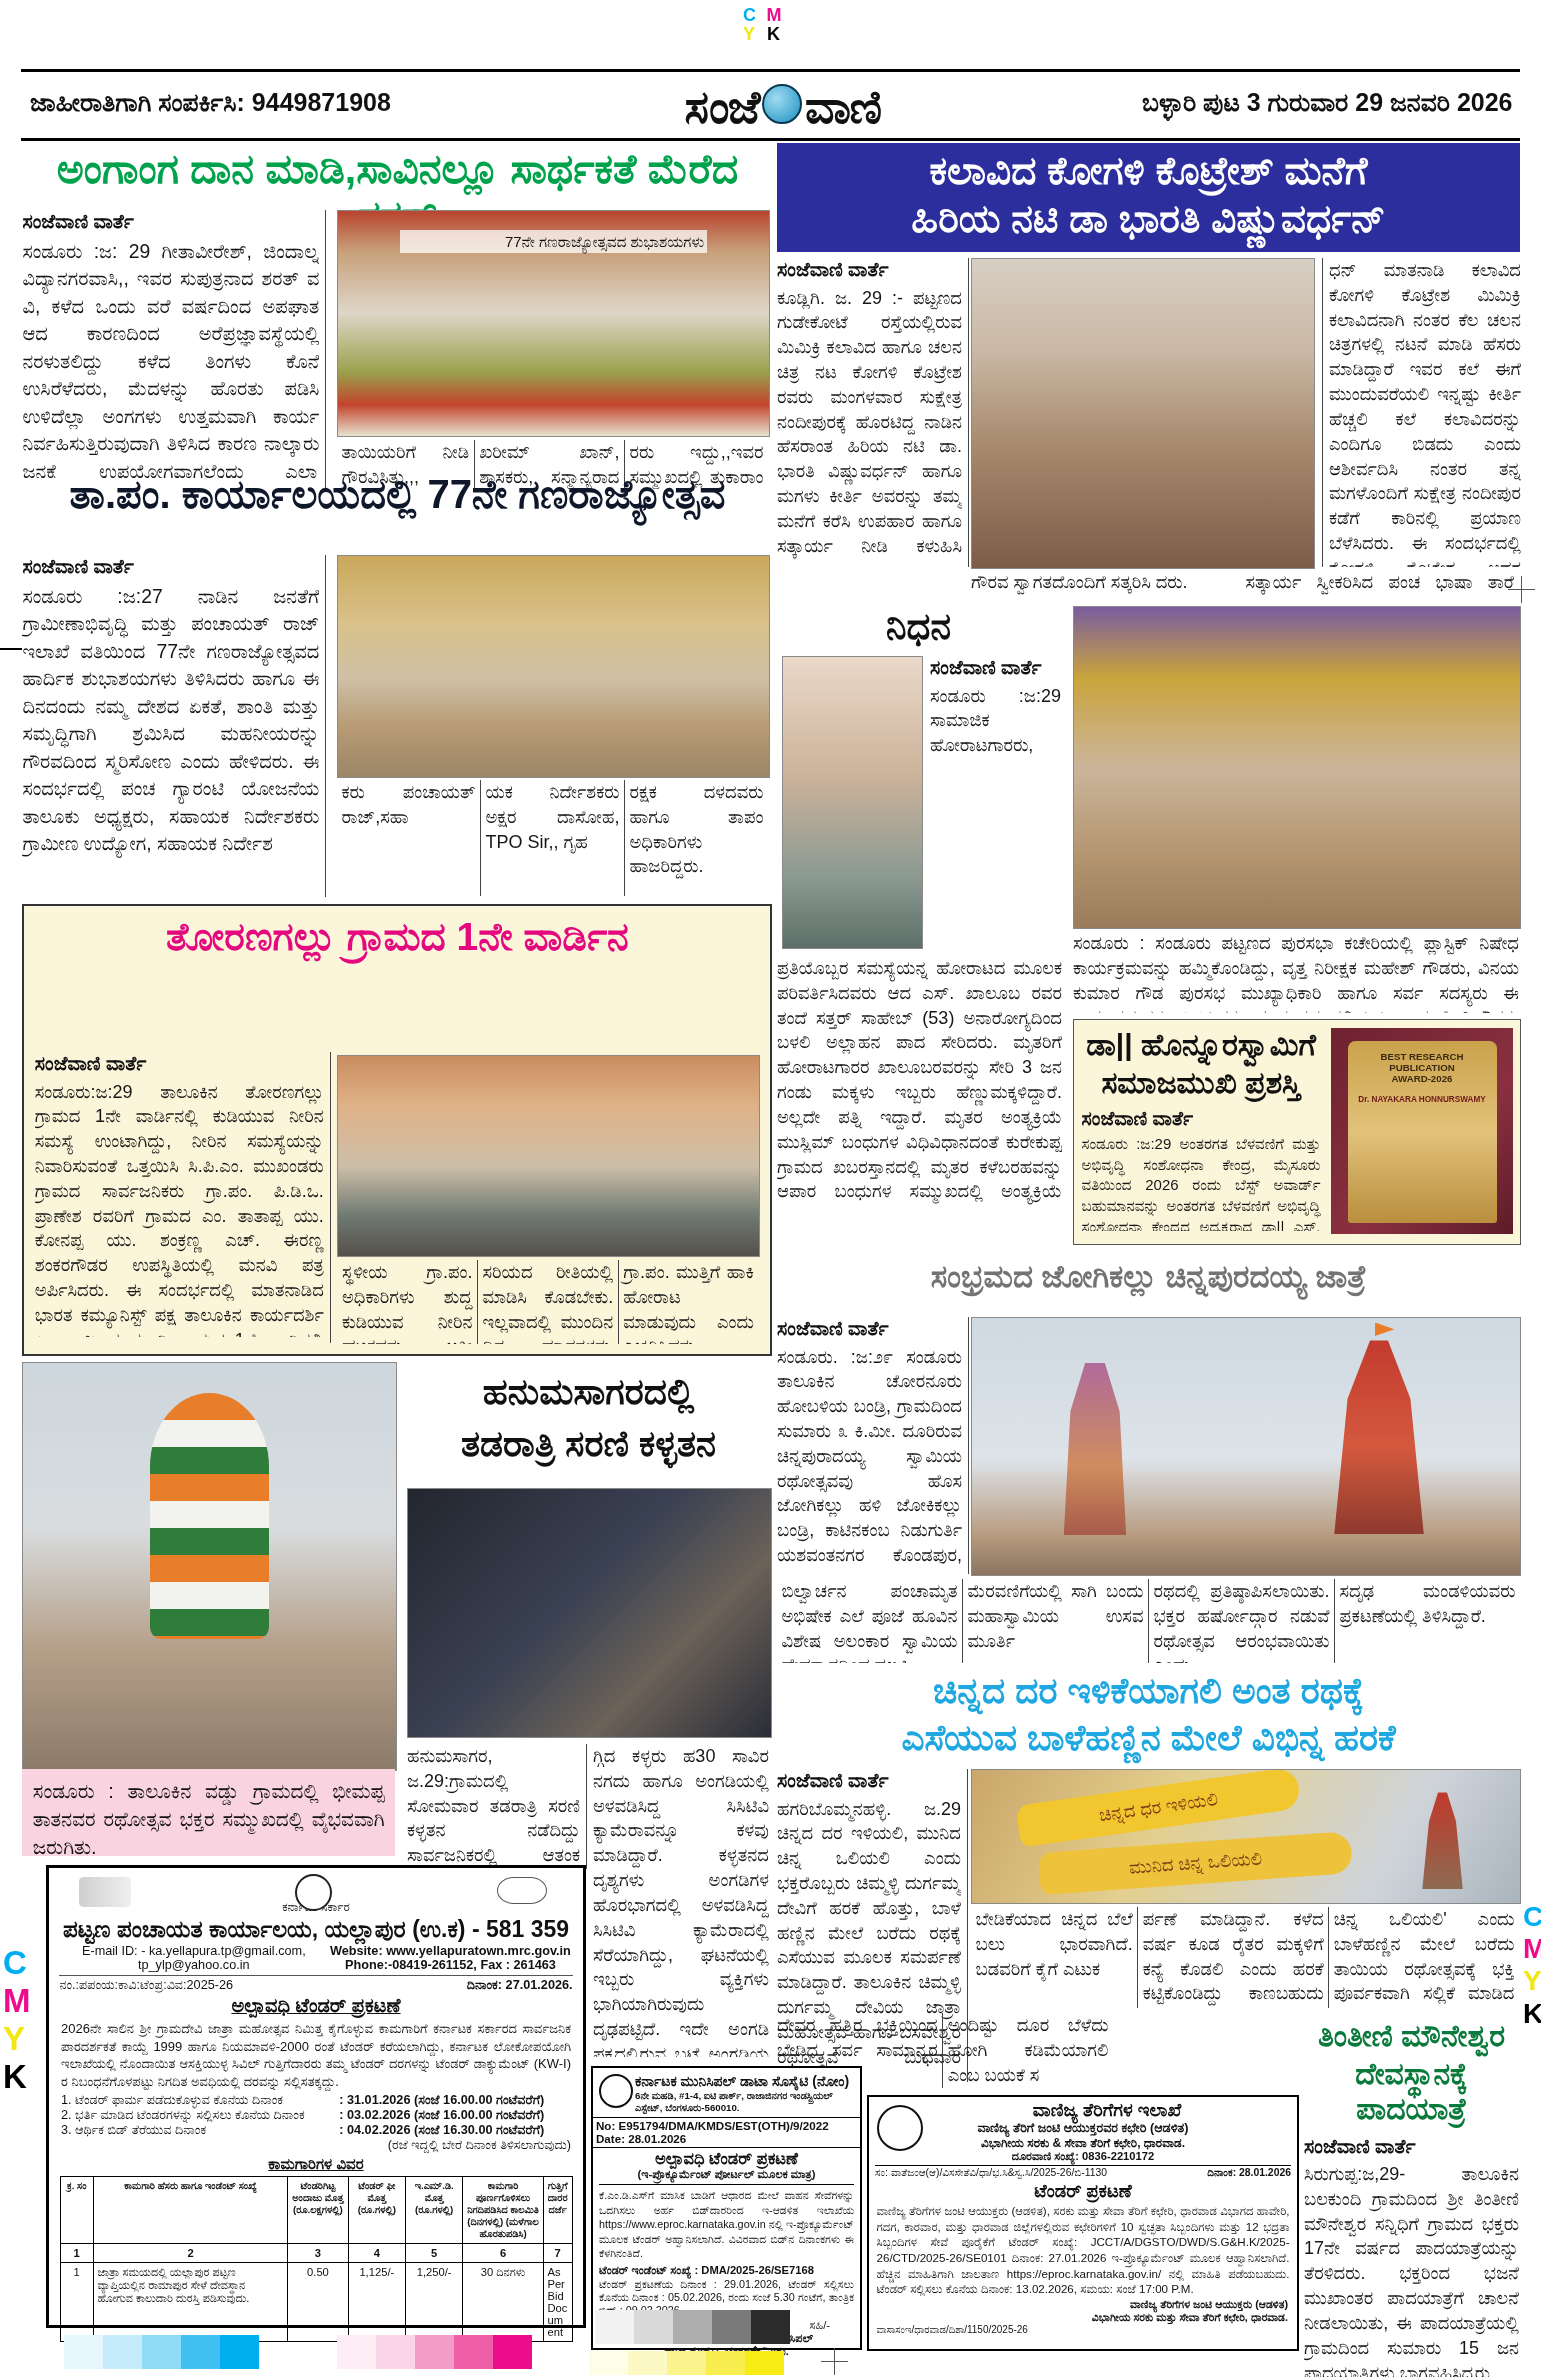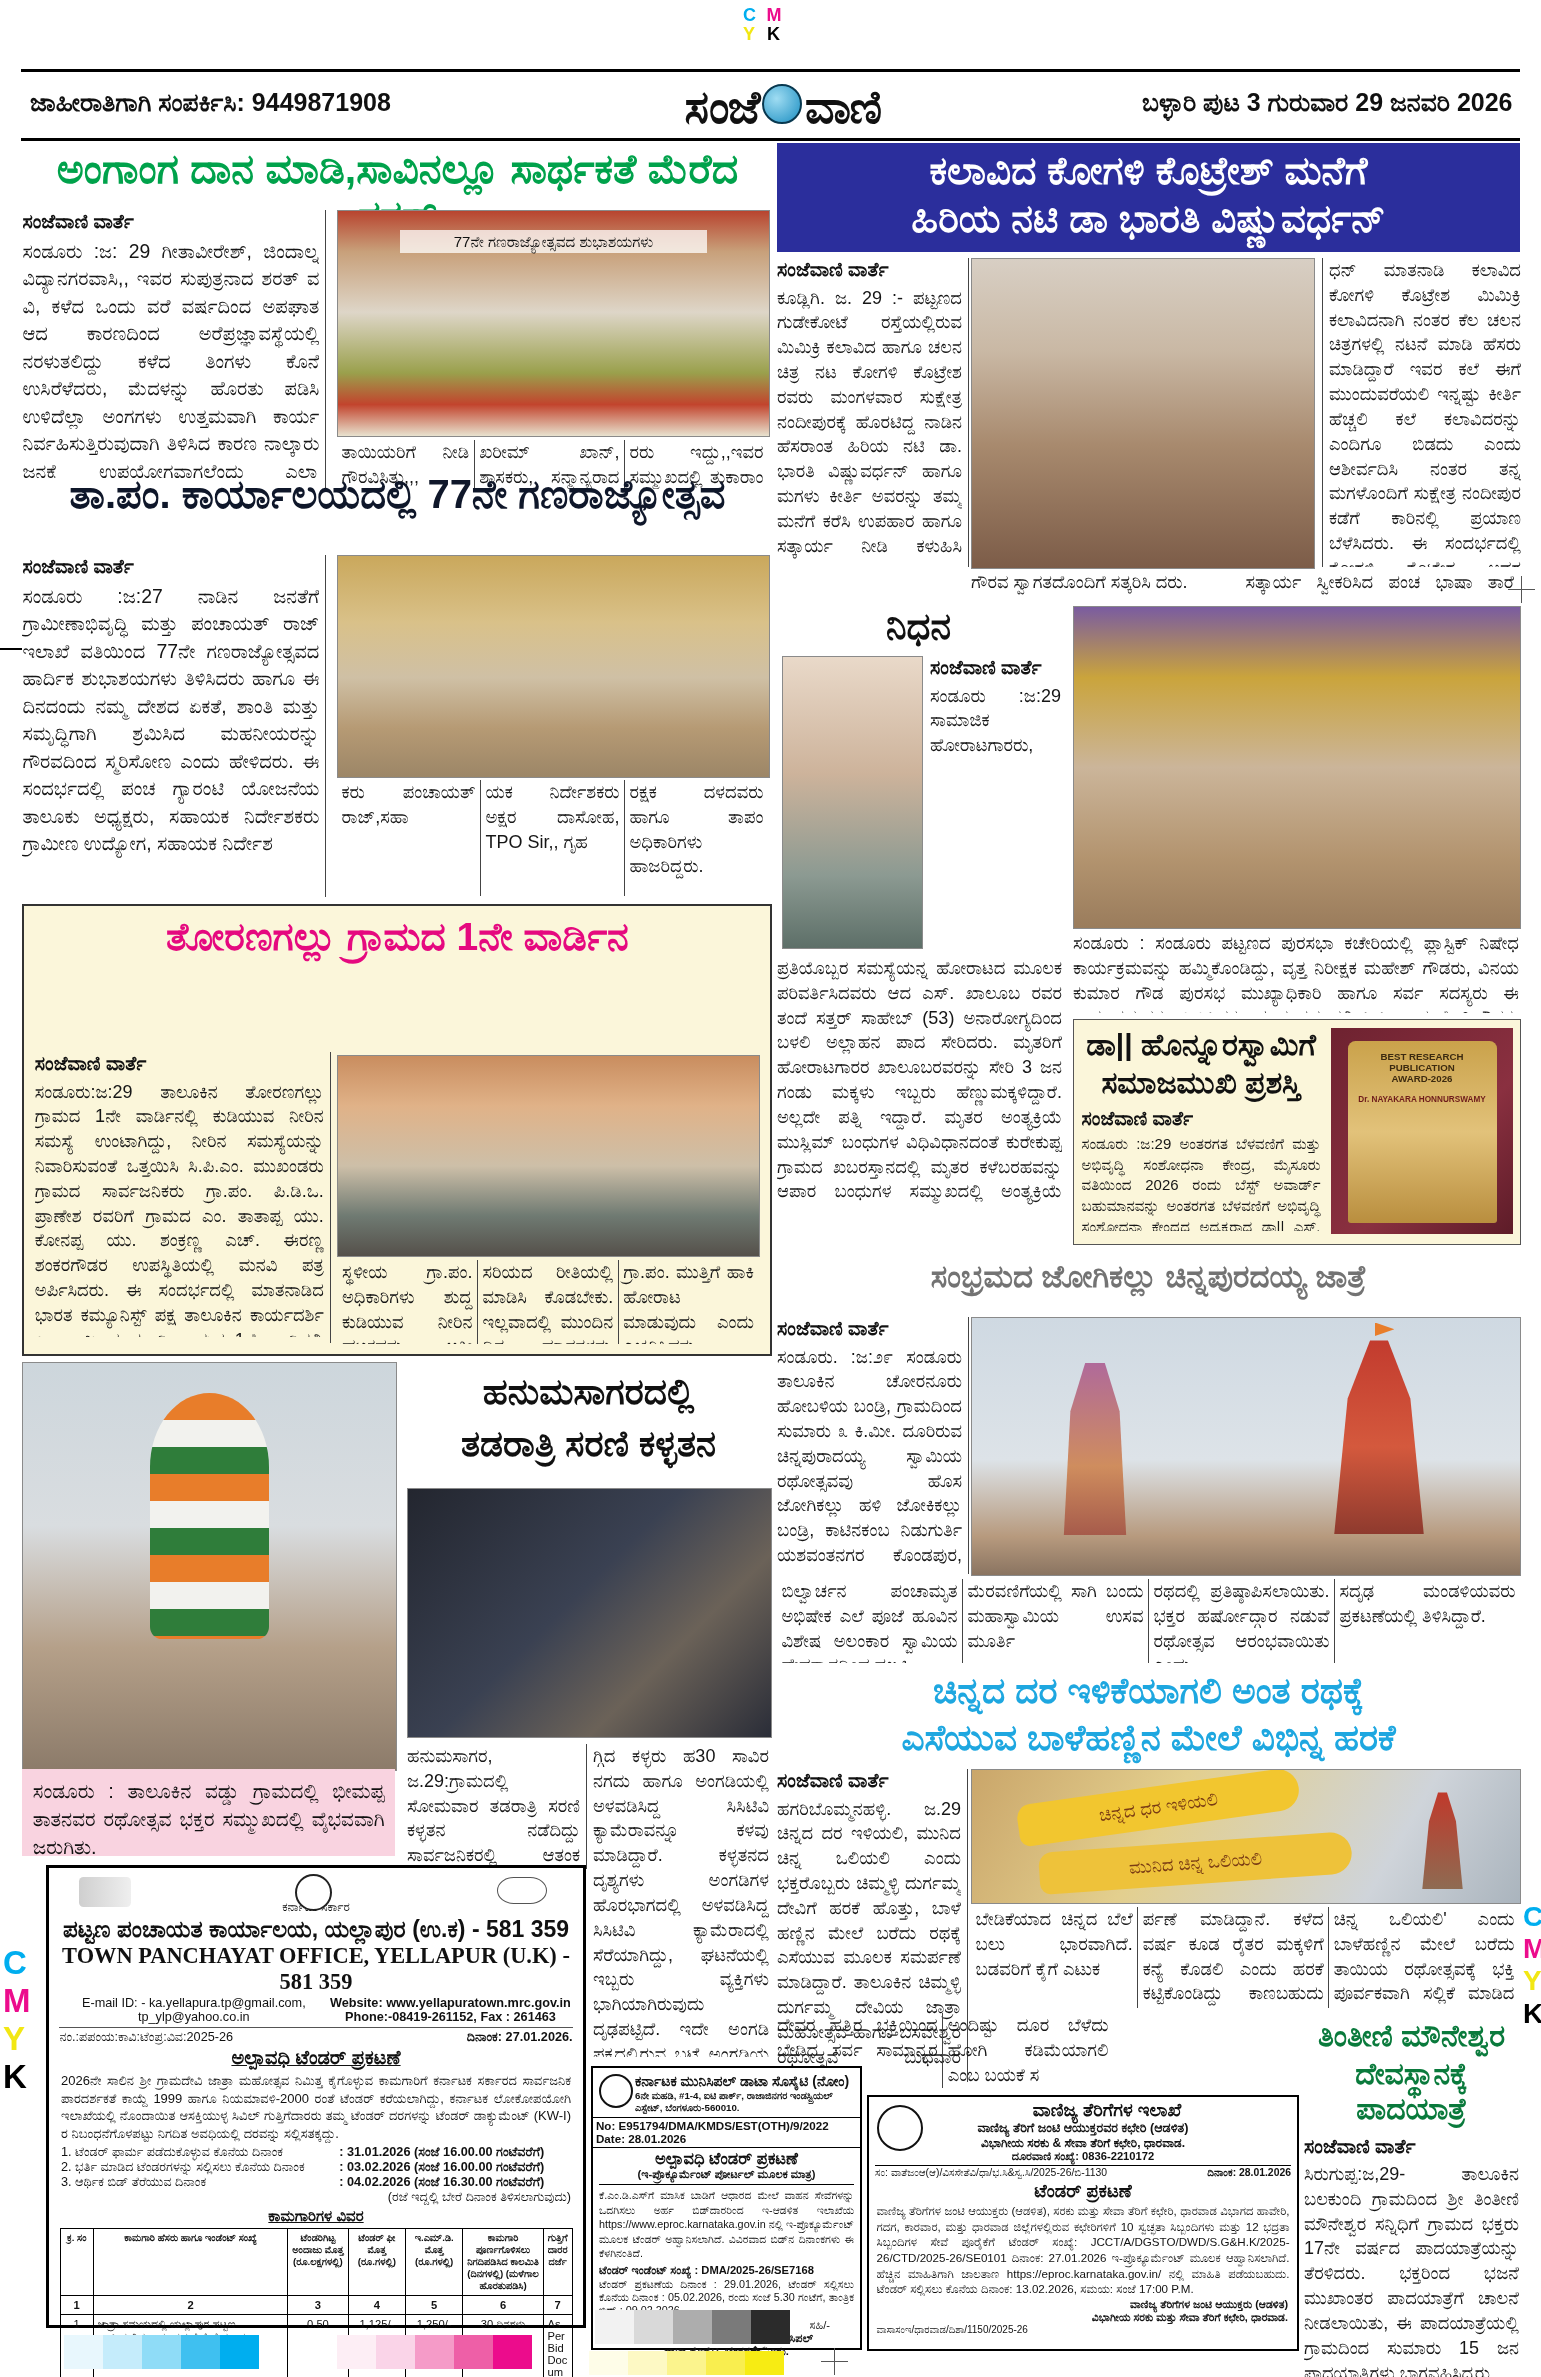--- a/index.html
+++ b/index.html
@@ -41,21 +41,21 @@
     <div class="abs kn" style="right:7.5px;top:16.4px;font-size:25px;font-weight:bold;">ಬಳ್ಳಾರಿ ಪುಟ 3 ಗುರುವಾರ 29 ಜನವರಿ 2026</div>
   </div>
 
   <div class="abs hl kn" style="left:30px;top:146px;width:735px;font-size:41px;color:#00a24b;">ಅಂಗಾಂಗ ದಾನ ಮಾಡಿ,ಸಾವಿನಲ್ಲೂ ಸಾರ್ಥಕತೆ ಮೆರೆದ ಶರತ್</div>
 
   <div class="abs kn rule-r" style="left:22.4px;top:210px;width:297px;height:278px;padding-right:6px;">
     <div class="byline kn">ಸಂಜೆವಾಣಿ ವಾರ್ತೆ</div>
     <div class="body-txt kn" style="height:240px;overflow:hidden;">ಸಂಡೂರು :ಜ: 29 ಗೀತಾವೀರೇಶ್, ಜಿಂದಾಲ್ನ ವಿದ್ಯಾನಗರವಾಸಿ,, ಇವರ ಸುಪುತ್ರನಾದ ಶರತ್ ವ ವಿ, ಕಳೆದ ಒಂದು ವರೆ ವರ್ಷದಿಂದ ಅಪಘಾತ ಆದ ಕಾರಣದಿಂದ ಅರೆಪ್ರಜ್ಞಾವಸ್ಥೆಯಲ್ಲಿ ನರಳುತಲಿದ್ದು ಕಳೆದ ತಿಂಗಳು ಕೊನೆ ಉಸಿರೆಳೆದರು, ಮೆದಳನ್ನು ಹೊರತು ಪಡಿಸಿ ಉಳಿದೆಲ್ಲಾ ಅಂಗಗಳು ಉತ್ತಮವಾಗಿ ಕಾರ್ಯ ನಿರ್ವಹಿಸುತ್ತಿರುವುದಾಗಿ ತಿಳಿಸಿದ ಕಾರಣ ನಾಲ್ಕಾರು ಜನಕ್ಕೆ ಉಪಯೋಗವಾಗಲೆಂದು ಎಲ್ಲಾ ಅಂಗಗಳನ್ನು ದಾನ ಮಾಡಿದರು ಅದಕ್ಕಾಗಿ ಕರ್ನಾಟಕ ಸರ್ಕಾರ, ಆರೋಗ್ಯ ಇಲಾಖೆಯಿಂದ ಶರತ್ ಅವರಿಗೆ ಗೌರವ ಪತ್ರ ಗಣರಾಜ್ಯೋತ್ಸವದ ದಿನ ತಂದೆ</div>
   </div>
   <div class="abs photo" style="left:337px;top:210px;width:431px;height:225px;background:linear-gradient(180deg,#b8442f 0%,#c8a07a 18%,#ded6c8 45%,#9aa04c 72%,#c2442d 86%,#e8e2cf 100%);">
-    <div class="kn" style="margin:19.4px auto 0;width:70%;background:rgba(255,255,255,.75);font-size:15px;text-align:center;padding:2.2px;">77ನೇ ಗಣರಾಜ್ಯೋತ್ಸವದ ಶುಭಾಶಯಗಳು</div>
+    <div class="kn" style="margin:19.4px auto 0;width:70%;background:rgba(255,255,255,.75);font-size:15px;text-align:right;padding:2.2px;">77ನೇ ಗಣರಾಜ್ಯೋತ್ಸವದ ಶುಭಾಶಯಗಳು</div>
   </div>
   <div class="abs" style="left:337px;top:440px;width:431px;height:49px;display:flex;">
     <div class="body-sm kn" style="flex:1;padding:0 4.5px;border-right:0.7px solid #444;overflow:hidden;">ತಾಯಿಯರಿಗೆ ನೀಡಿ ಗೌರವಿಸಿತು,,, ಕಾರ್ಯಕ್ರಮ ದಲ್ಲಿ ಬೀದರ್ ನ</div>
     <div class="body-sm kn" style="flex:1.1;padding:0 4.5px;border-right:0.7px solid #444;overflow:hidden;">ಖರೀಮ್ ಖಾನ್, ಶಾಸಕರು, ಸನ್ಮಾನ್ಯರಾದ ಇ ತುಕಾರಾಂ ಎಂ ಪಿ ಸರ್, ಡಿ ಸಿ, ಎಸ್ ಪಿ,, ಐಜಿ, ಮೇಯರ್ ಇತ</div>
     <div class="body-sm kn" style="flex:1.05;padding:0 4.5px;overflow:hidden;">ರರು ಇದ್ದು,,ಇವರ ಸಮ್ಮುಖದಲ್ಲಿ ತುಕಾರಾಂ ಸರ್ ಅವರು ಗೌರವ ಪತ್ರವನ್ನು ನೀಡಿದರು,</div>
   </div>
 
   <div class="abs hl kn" style="left:30px;top:472px;width:735px;font-size:40px;color:#0f172a;">ತಾ.ಪಂ. ಕಾರ್ಯಾಲಯದಲ್ಲಿ 77ನೇ ಗಣರಾಜ್ಯೋತ್ಸವ</div>
 
   <div class="abs kn rule-r" style="left:22.4px;top:555px;width:297px;height:342px;padding-right:6px;">
@@ -97,21 +97,20 @@
   <div class="abs kn" style="left:593px;top:1744px;width:176px;height:313px;">
     <div class="body-sm kn" style="height:313px;overflow:hidden;">ಗ್ಗಿದ ಕಳ್ಳರು ಹ30 ಸಾವಿರ ನಗದು ಹಾಗೂ ಅಂಗಡಿಯಲ್ಲಿ ಅಳವಡಿಸಿದ್ದ ಸಿಸಿಟಿವಿ ಕ್ಯಾಮೆರಾವನ್ನೂ ಕಳವು ಮಾಡಿದ್ದಾರೆ. ಕಳ್ಳತನದ ದೃಶ್ಯಗಳು ಅಂಗಡಿಗಳ ಹೊರಭಾಗದಲ್ಲಿ ಅಳವಡಿಸಿದ್ದ ಸಿಸಿಟಿವಿ ಕ್ಯಾಮೆರಾದಲ್ಲಿ ಸೆರೆಯಾಗಿದ್ದು, ಘಟನೆಯಲ್ಲಿ ಇಬ್ಬರು ವ್ಯಕ್ತಿಗಳು ಭಾಗಿಯಾಗಿರುವುದು ದೃಢಪಟ್ಟಿದೆ. ಇದೇ ಅಂಗಡಿ ಪಕ್ಕದಲ್ಲಿರುವ ಬಟ್ಟೆ ಅಂಗಡಿಯ ಕಳ್ಳತನಕ್ಕೆ ಯತ್ನಿಸಲಾಗಿದೆ. ಅಂಗಡಿ ಮೇಲೆ ಮನೆ ಇರುವುದರಿಂದ ಶಬ್ದ ಕೇಳಿ ಮಾಲೀಕರು ಕೆಳಗೆ ಬರುವುದನ್ನು ಗಮನಿಸಿದ ಕಳ್ಳರು ಸ್ಥಳದಿಂದ ಪರಾರಿಯಾಗಿದ್ದಾರೆ. ಘಟನೆ ಕುರಿತು ಇನ್ನೂ ಯಾವುದೇ ಪ್ರಕರಣ ದಾಖಲಾಗಿಲ್ಲ ಎಂದು ತಿಳಿದುಬಂದಿದೆ. ರಾತ್ರಿ ವೇಳೆ ಪೊಲೀಸ್ ಪೆಟ್ರೋಲಿಂಗ್ ಹೆಚ್ಚಿಸಬೇಕೆಂದು ಸಾರ್ವಜನಿಕರು ಒತ್ತಾಯಿಸಿದ್ದಾರೆ.</div>
   </div>
 
   <div class="abs adbox" style="left:46px;top:1865px;width:534px;height:457px;">
     <div class="abs" style="left:30px;top:9px;width:52px;height:30px;background:linear-gradient(90deg,#cfcfcf,#efefef);border-radius:4.5px;"></div>
     <div class="abs" style="left:246px;top:6px;width:33px;height:33px;border:2.2px solid #222;border-radius:50%;background:#fff;"></div>
     <div class="abs" style="left:448px;top:9px;width:48px;height:25px;border:1.5px solid #555;border-radius:40%/60%;"></div>
     <div class="kn" style="text-align:center;margin-top:32px;font-size:12px;">ಕರ್ನಾಟಕ ಸರ್ಕಾರ</div>
     <div class="kn hl" style="font-size:23px;margin-top:1.5px;">ಪಟ್ಟಣ ಪಂಚಾಯತ ಕಾರ್ಯಾಲಯ, ಯಲ್ಲಾಪುರ (ಉ.ಕ) - 581 359</div>
-    <div class="hl" style="font-size:22.4px;font-family:'Liberation Serif','DejaVu Serif',serif;">TOWN PANCHAYAT OFFICE, YELLAPUR (U.K) - 581 359</div>
     <div style="display:flex;font-size:12.7px;margin:1.5px 10.4px;border-bottom:1.5px solid #555;padding-bottom:3px;">
       <div style="flex:1.1;text-align:center;">E-mail ID: - ka.yellapura.tp@gmail.com, tp_ylp@yahoo.co.in</div>
       <div style="flex:1;text-align:center;font-weight:bold;">
         <span>Website: www.yellapuratown.mrc.gov.in</span><br>
         <span>Phone:-08419-261152, Fax : 261463</span>
       </div>
     </div>
     <div style="display:flex;font-size:12.7px;margin:1.5px 10.4px;">
       <div class="kn" style="flex:1;">ನಂ.:ಪಪಂಯ:ಕಾವಿ:ಟೆಂಪ್ರ:ವಿವ:2025-26</div>
       <div class="kn" style="flex:0 0 auto;font-weight:bold;">ದಿನಾಂಕ: 27.01.2026.</div>

